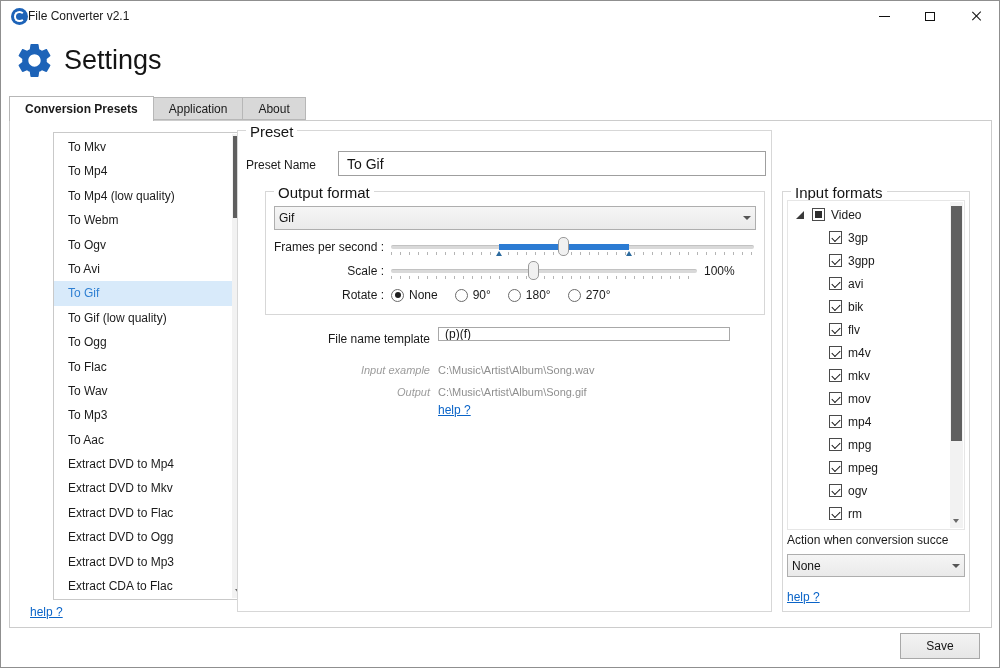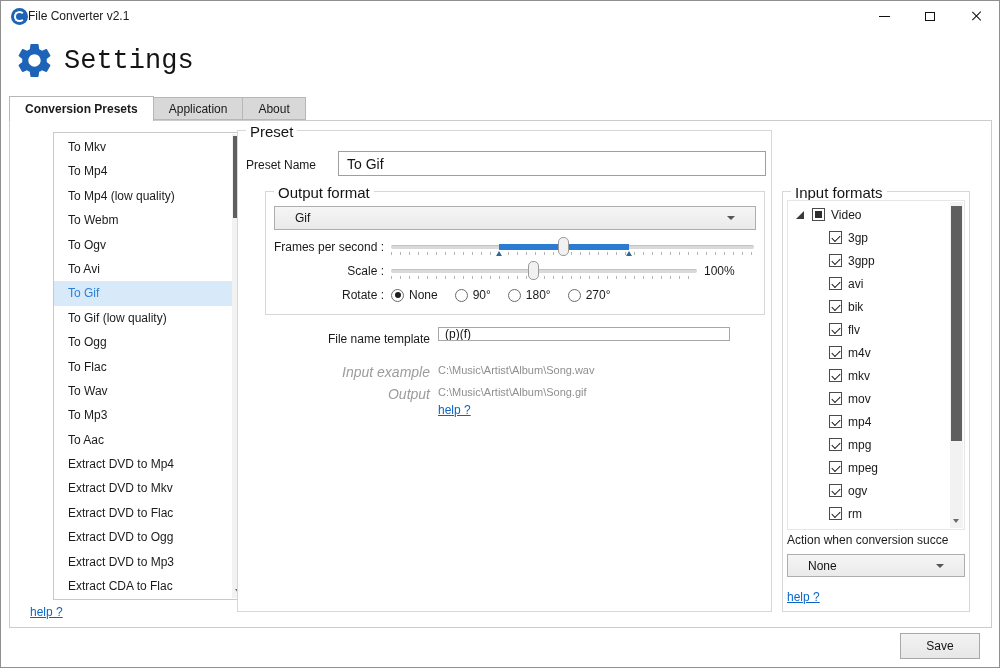--- a/index.html
+++ b/index.html
@@ -20,21 +20,21 @@
   .win-btn { width:46px; height:100%; display:flex; align-items:center; justify-content:center; }
   .min-glyph { width:11px; height:1px; background:#111; }
   .max-glyph { width:10px; height:9px; border:1px solid #111; background:#fff; }
   .close-glyph { position:relative; width:12px; height:12px; }
   .close-glyph::before, .close-glyph::after { content:""; position:absolute; left:5.5px; top:0;
         width:1.4px; height:12px; background:#111; }
   .close-glyph::before { transform:rotate(45deg); }
   .close-glyph::after  { transform:rotate(-45deg); }
 
   
-  .header { position:absolute; top:39px; left:13px; display:flex; align-items:center; gap:9px;font-family:Liberation Mono, monospace; }
+  .header { position:absolute; top:39px; left:13px; display:flex; align-items:center; gap:9px; }
   .gear-svg { width:41px; height:41px; }
   .page-title { font-size:27px; font-weight:400; color:#141414; }
 
   
   .tabbar { position:absolute; top:95px; left:8px; display:flex; align-items:flex-end; z-index:3; }
   .tab { height:23px; padding:0 15px; display:flex; align-items:center; font-size:12px;
          background:#d8d8d8; border:1px solid #b7b7b7; border-left:none; cursor:default; }
   .tab:first-child { border-left:1px solid #b7b7b7; }
   .tab.active { background:#fff; font-weight:bold; height:25px; border-bottom:none; margin-bottom:-1px; }
 
@@ -64,21 +64,21 @@
             font-size:15px; color:#141414; white-space:nowrap; }
 
   .preset-box { left:227px; top:9px; width:535px; height:482px; }
 
   .pname-label { position:absolute; left:8px; top:27px; font-size:12px; }
   .text-input { border:1px solid #9f9f9f; font-family:inherit; color:#141414; background:#fff; }
   .pname-input { position:absolute; left:100px; top:20px; width:428px; height:25px;
                  font-size:14px; padding:0 8px; }
 
   .output-box { left:27px; top:60px; width:500px; height:124px; }
-  .combo { display:flex; align-items:center; padding:0 20px; border:1px solid #aeaeae;
+  .combo { display:flex; align-items:center; padding:0 4px; border:1px solid #aeaeae;
            background:linear-gradient(#f5f5f5,#eaeaea); font-size:12px; color:#141414; cursor:default; }
   .caret { margin-left:auto; width:0; height:0; border-left:4px solid transparent;
            border-right:4px solid transparent; border-top:4.5px solid #555; }
   .format-combo { position:absolute; left:8px; top:14px; right:8px; height:24px; }
 
   .ctl-row { position:absolute; left:0; right:0; height:22px; }
   .row-label { position:absolute; left:0; width:118px; text-align:right; font-size:12px; top:4px; }
   .track { position:absolute; top:0; height:22px; }
   .rail { position:absolute; top:9px; left:0; right:0; height:4px; background:#d9d9d9;
           border-radius:2px; border-top:1px solid #c2c2c2; }
@@ -95,21 +95,21 @@
             gap:17px; font-size:12px; }
   .radio-opt { display:flex; align-items:center; cursor:default; }
   .radio { width:13px; height:13px; border:1px solid #6b6b6b; border-radius:50%;
            margin-right:5px; background:#fff; position:relative; flex:none; }
   .radio-opt.selected .radio::after { content:""; position:absolute; inset:2.5px;
            border-radius:50%; background:#1e1e1e; }
 
   .tmpl-label { position:absolute; left:0; width:192px; text-align:right; top:201px; font-size:12px; }
   .tmpl-input { position:absolute; left:200px; top:196px; width:292px; height:14px;
                 font-size:12px; padding:0 6px; border:1px solid #a8a8a8; }
-  .dim-label { position:absolute; left:0; width:192px; text-align:right; font-size:14px;
+  .dim-label { position:absolute; left:0; width:192px; text-align:right; font-size:11px;
                color:#9c9c9c; font-style:italic; }
   .dim-value { position:absolute; left:200px; font-size:11px; color:#8f8f8f; white-space:nowrap; }
   .help-main { position:absolute; left:200px; top:272px; }
 
   
   .formats-box { left:772px; top:70px; width:188px; height:421px; }
   .tree { position:absolute; left:4px; top:8px; right:4px; height:330px; border:1px solid #e6e6e6;
           background:#fff; }
   .tree-items { position:absolute; left:2px; top:2px; right:14px; bottom:2px; overflow:hidden; }
   .tree-row { height:23px; display:flex; align-items:center; font-size:12px; }

